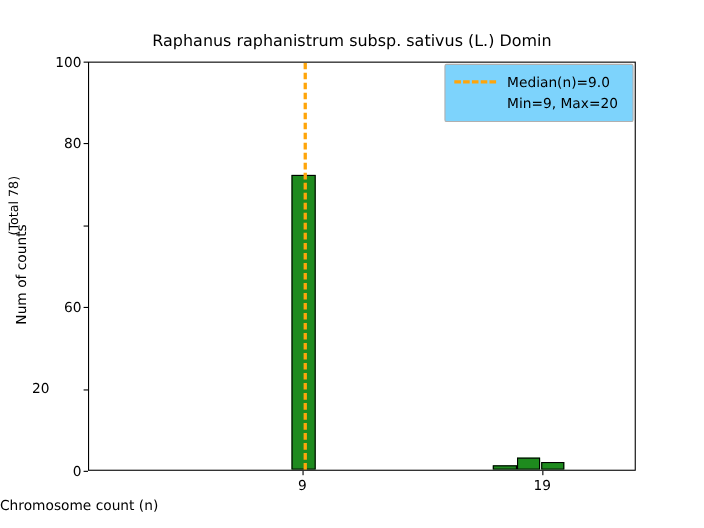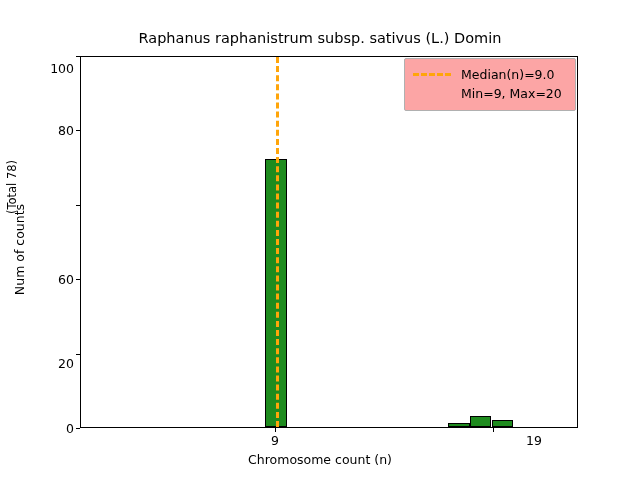--- a/index.html
+++ b/index.html
@@ -103,21 +103,20 @@
     width: 0;
     border-left: 1.1px solid #000000;
   }
 
   
   #xlabel {
     position: absolute;
     left: 0;
     top: 452px;
     width: 640px;
-    text-align: center;
     font-size: 12.5px;
     white-space: nowrap;
   }
   #ylabel-main {
     position: absolute;
     left: -91px;
     top: 242px;
     width: 220px;
     text-align: center;
     font-size: 12.5px;
@@ -136,21 +135,21 @@
   }
 
   
   #legend {
     position: absolute;
     left: 404px;
     top: 58px;
     width: 172px;
     padding: 6px 8px 7px 8px;
     box-sizing: border-box;
-    background: #fca5a5;
+    background: #7dd3fc;
     border: 1px solid #b0b0b0;
     border-radius: 2px;
   }
   .legend-row {
     display: flex;
     align-items: center;
     height: 19px;
   }
   .legend-swatch {
     width: 38px;
@@ -171,39 +170,39 @@
 </head>
 <body>
 
 <div id="figure">
 
   <div id="chart-title">Raphanus raphanistrum subsp. sativus (L.) Domin</div>
 
   <div class="ytick-wrap" style="top:428px;">0</div>
   <div class="ytick-mark" style="top:428px;"></div>
 
-  <div class="ytick-wrap" style="top:363px;">20</div>
+  <div class="ytick-wrap" style="top:353px;text-align:center;">20</div>
   <div class="ytick-mark" style="top:353.6px;"></div>
 
   <div class="ytick-wrap" style="top:279.2px;">60</div>
   <div class="ytick-mark" style="top:279.2px;"></div>
 
   <div class="ytick-wrap" style="top:204.8px;padding-left:48px;">60</div>
   <div class="ytick-mark" style="top:204.8px;"></div>
 
   <div class="ytick-wrap" style="top:130.4px;">80</div>
   <div class="ytick-mark" style="top:130.4px;"></div>
 
-  <div class="ytick-wrap" style="top:68px;">100</div>
+  <div class="ytick-wrap" style="top:56px;">100</div>
   <div class="ytick-mark" style="top:56px;"></div>
 
   <div class="xtick-wrap" style="left:274.9px;">9</div>
   <div class="xtick-mark" style="left:274.9px;"></div>
 
-  <div class="xtick-wrap" style="left:492.9px;margin-left:41px;">19</div>
+  <div class="xtick-wrap" style="left:492.9px;">19</div>
   <div class="xtick-mark" style="left:492.9px;"></div>
 
   <div id="xlabel">Chromosome count (n)</div>
   <div id="ylabel-main">Num of counts</div>
   <div id="ylabel-sub">(Total 78)</div>
 
   <div id="plot-area">
     <div id="plot-inner">
 
       <div class="bar" style="left:183.9px; width:21.8px; height:267.8px;"></div>

